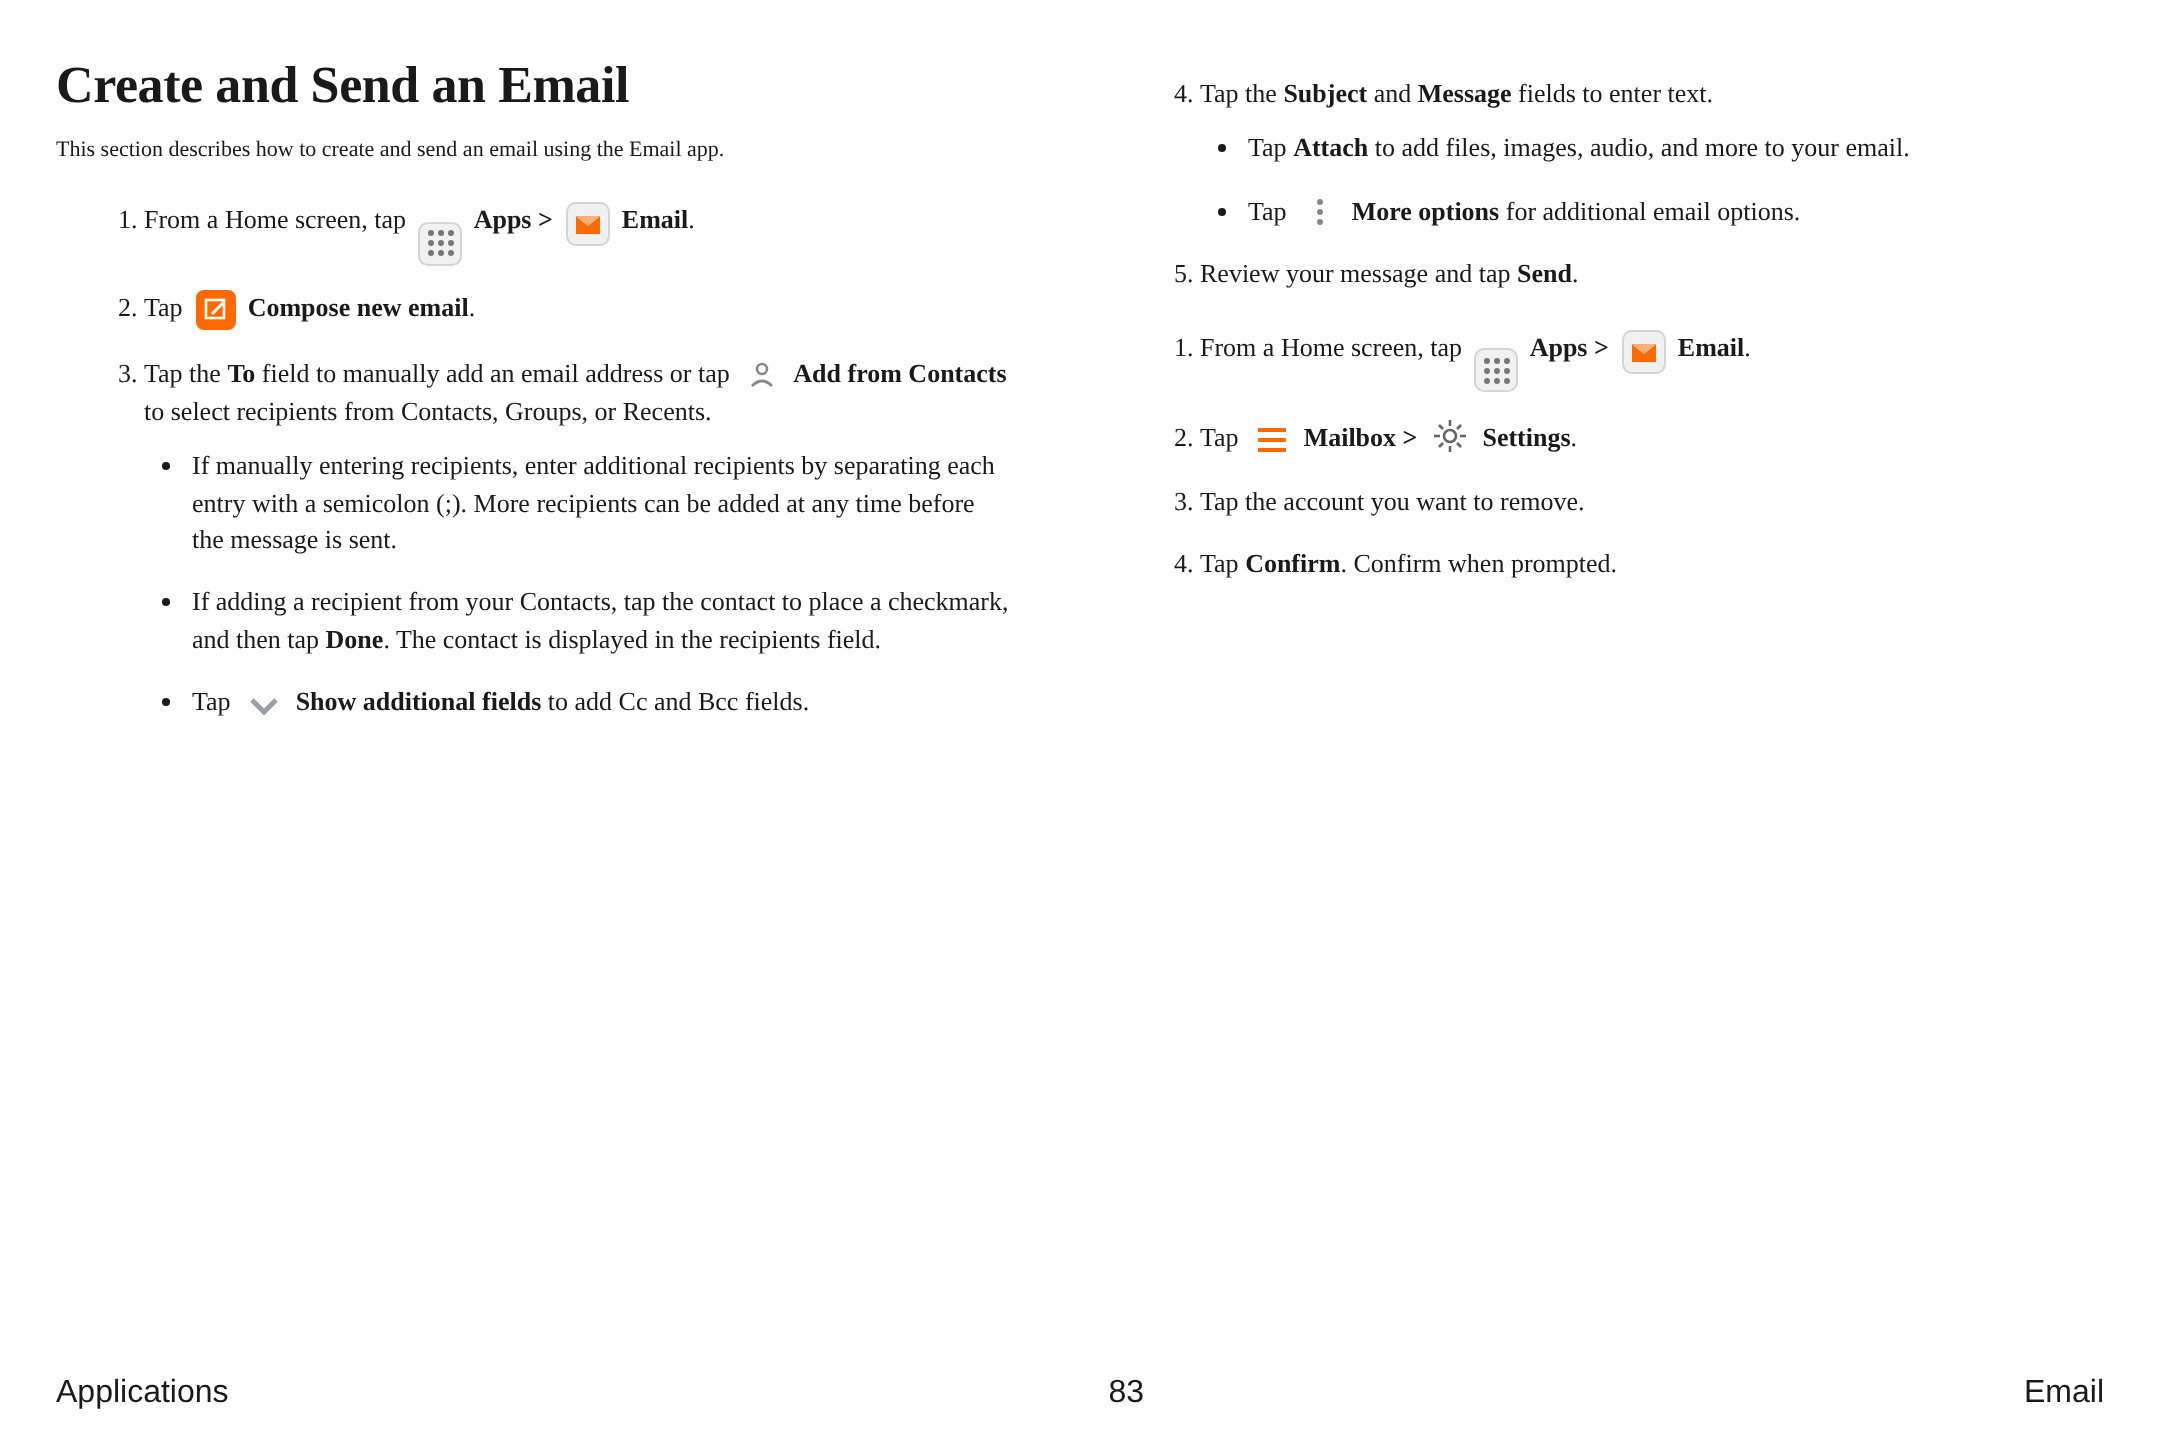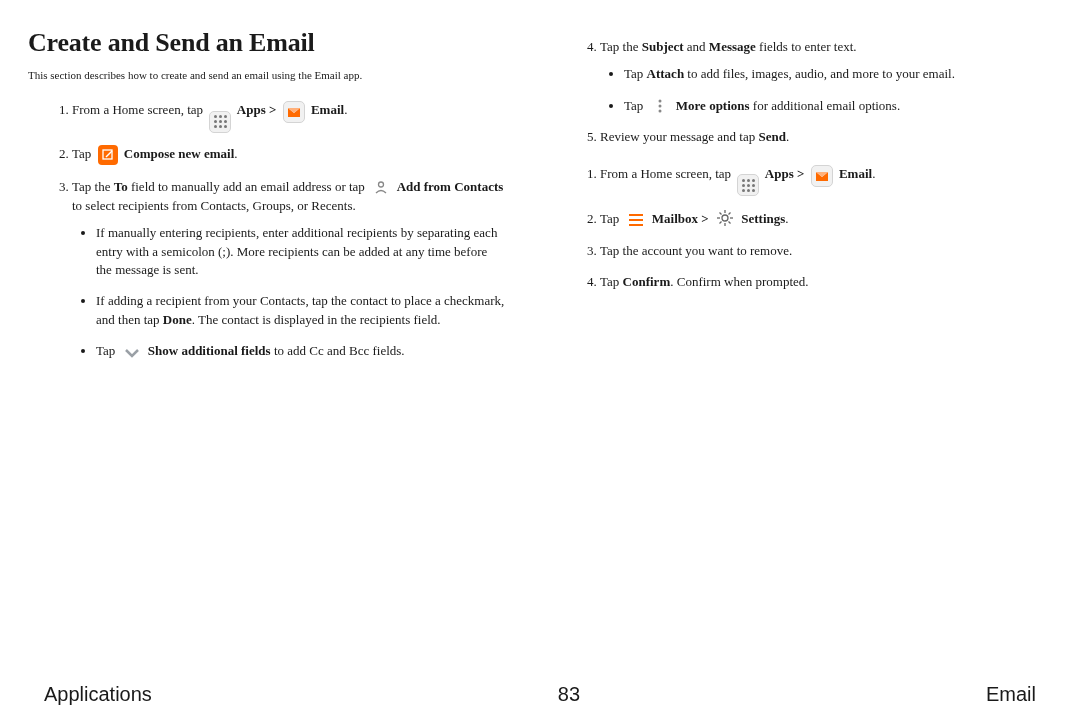--- a/index.html
+++ b/index.html
@@ -16,21 +16,21 @@
   h2.hdr { font-size:26px; font-weight:700; margin:8px 0 10px; letter-spacing:-0.2px; }
   p.intro { font-size:11px; line-height:1.4; margin:0 0 14px; }
   ol { margin:18px; padding-left:26px; font-size:13px; line-height:1.45; }
   ol > li { margin-bottom:12px; }
   ul.disc { list-style:disc; padding-left:24px; margin:8px 0 0; }
   ul.disc > li { margin-bottom:12px; }
   .b { font-weight:700; }
   .footer {
     position:absolute; left:0; right:0; bottom:14px;
     display:flex; justify-content:space-between;
-    padding:0 44px; font-size:20px;
+    padding:0 28px; font-size:16px;
   }
   .icon {
     display:inline-flex; align-items:center; justify-content:center;
     width:20px; height:20px; border-radius:5px;
     vertical-align:-4px; margin:0 3px;
   }
   .i-apps { background:#f1f1f1; border:1px solid #d4d4d4; }
   .dots { display:grid; grid-template-columns:repeat(3,3px); grid-gap:2px; }
   .dots span { width:3px; height:3px; background:#777; border-radius:50%; }
   .i-email { background:#f1f1f1; border:1px solid #d4d4d4; }

